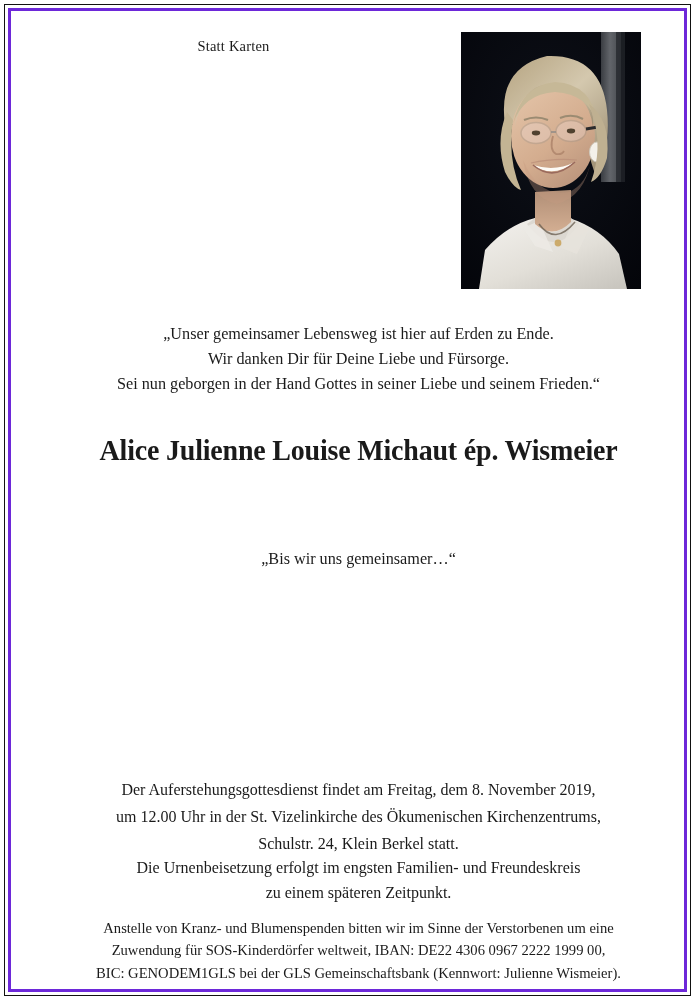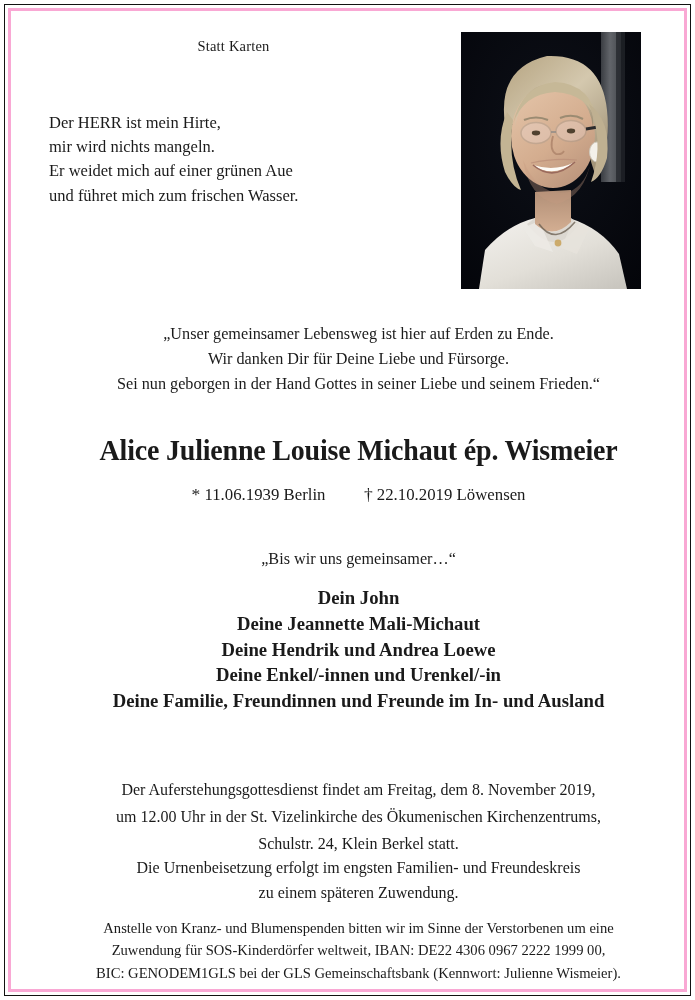--- a/index.html
+++ b/index.html
@@ -29,21 +29,21 @@
     width: 100%;
     height: 100%;
     border: 1.5px solid #111111;
     padding: 3px;
     background: #ffffff;
   }
   .inner-rule {
     box-sizing: border-box;
     width: 100%;
     height: 100%;
-    border: 3px solid #f9a8d4;
+    border: 3px solid #6d28d9;
     background: #ffffff;
     position: relative;
   }
   .content {
     position: absolute;
     inset: 0;
     padding: 0;
   }
 
   
@@ -265,55 +265,37 @@
 
             <path d="M62 128 Q78 166 108 160 Q126 152 130 128 Q124 164 96 172 Q68 166 62 128 Z" fill="#c59c80" opacity="0.35"></path>
 
             <ellipse cx="136" cy="120" rx="7.5" ry="10" fill="#f4f1ea" stroke="#cfc9bd" stroke-width="1"></ellipse>
 
             <path d="M128 72 Q150 88 146 126 Q140 146 130 150 Q142 116 132 84 Z" fill="#bfb091"></path>
             <path d="M46 80 Q34 108 44 140 Q52 156 60 158 Q46 126 52 88 Z" fill="#c3b493"></path>
           </svg>
         </div>
 
-        <div class="psalm">Der HERR ist mein Hirte,
-mir wird nichts mangeln.
-Er weidet mich auf einer grünen Aue
-und führet mich zum frischen Wasser.</div>
 
         <div class="memorial-quote">„Unser gemeinsamer Lebensweg ist hier auf Erden zu Ende.
 Wir danken Dir für Deine Liebe und Fürsorge.
 Sei nun geborgen in der Hand Gottes in seiner Liebe und seinem Frieden.“</div>
 
         <div class="deceased-name">Alice Julienne Louise Michaut ép. Wismeier</div>
 
-        <div class="life-dates">
-          <span class="sym">*</span>
-          <span>11.06.1939 Berlin</span>
-          <span class="gap"></span>
-          <span class="sym">†</span>
-          <span>22.10.2019 Löwensen</span>
-        </div>
 
         <div class="farewell">„Bis wir uns gemeinsamer…“</div>
 
-        <div class="mourners">
-          <div class="mourner-line">Dein John</div>
-          <div class="mourner-line">Deine Jeannette Mali-Michaut</div>
-          <div class="mourner-line">Deine Hendrik und Andrea Loewe</div>
-          <div class="mourner-line">Deine Enkel/-innen und Urenkel/-in</div>
-          <div class="mourner-line">Deine Familie, Freundinnen und Freunde im In- und Ausland</div>
-        </div>
 
         <div class="service-info">Der Auferstehungsgottesdienst findet am Freitag, dem 8. November 2019,
 um 12.00 Uhr in der St. Vizelinkirche des Ökumenischen Kirchenzentrums,
 Schulstr. 24, Klein Berkel statt.</div>
 
         <div class="interment-info">Die Urnenbeisetzung erfolgt im engsten Familien- und Freundeskreis
-zu einem späteren Zuwendung.</div>
+zu einem späteren Zeitpunkt.</div>
 
         <div class="donation-info">Anstelle von Kranz- und Blumenspenden bitten wir im Sinne der Verstorbenen um eine
 Zuwendung für SOS-Kinderdörfer weltweit, IBAN: DE22 4306 0967 2222 1999 00,
 BIC: GENODEM1GLS bei der GLS Gemeinschaftsbank (Kennwort: Julienne Wismeier).</div>
 
       </div>
     </div>
   </div>
 </div>
 

